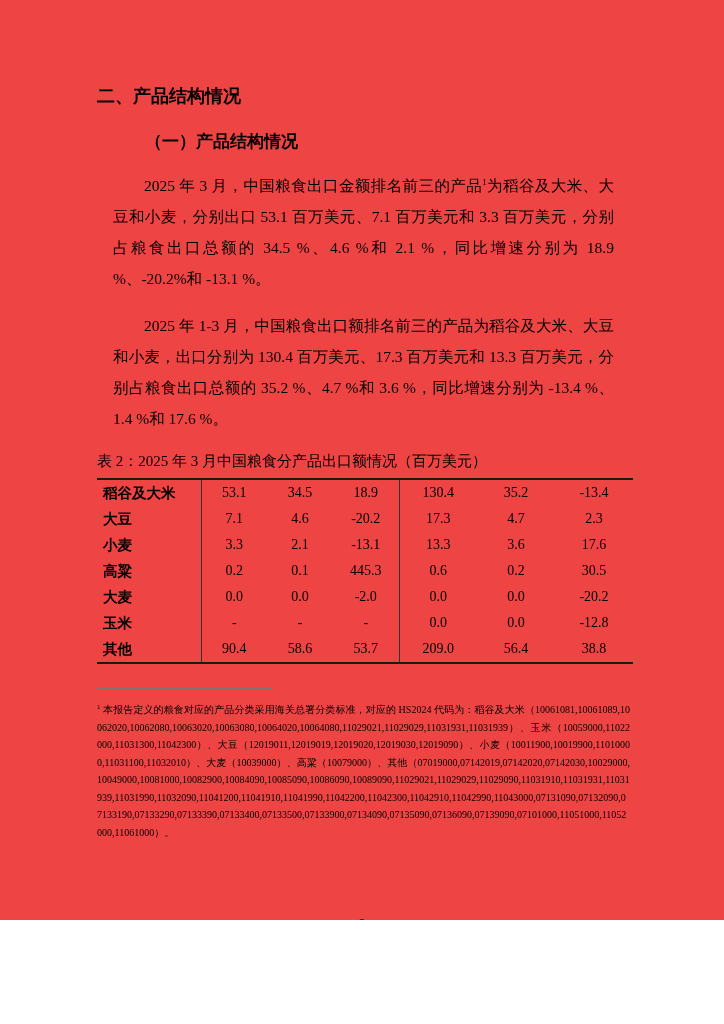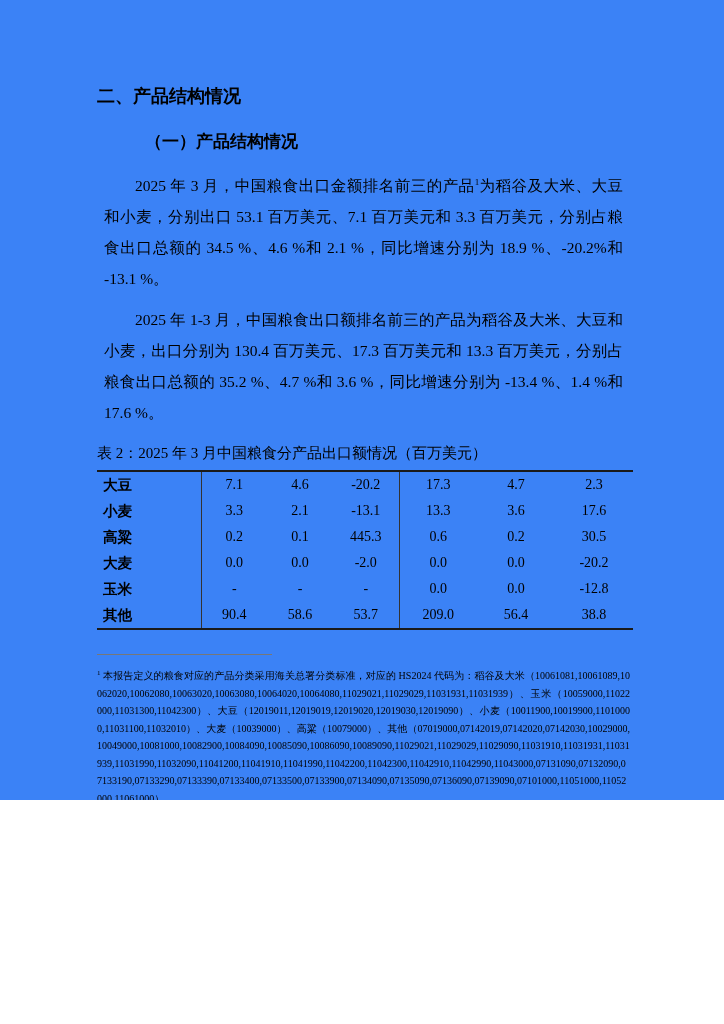--- a/index.html
+++ b/index.html
@@ -2,34 +2,34 @@
 <html><head>
 <meta charset="utf-8">
 <style>
   html,body{margin:0;padding:0;}
   body{
     width:724px;height:1024px;background:#ffffff;color:#000;
     font-family:"Liberation Serif","DejaVu Serif",serif;
     -webkit-font-smoothing:antialiased;
   }
   .page{
-    position:relative;width:724px;height:800px;box-sizing:border-box;
-    padding:84px 94px 0 97px;overflow:hidden;background:#3b82f6;
+    position:relative;width:724px;height:920px;box-sizing:border-box;
+    padding:84px 94px 0 97px;overflow:hidden;background:#ef4444;
   }
   .h1{
     font-family:"Liberation Sans","DejaVu Sans",sans-serif;
     font-size:18px;font-weight:700;line-height:24px;margin:0;
   }
   .h2{
     font-family:"Liberation Sans","DejaVu Sans",sans-serif;
     font-size:17px;font-weight:700;line-height:24px;margin:22px 0 0 48px;
   }
   .para{
     font-size:15.5px;line-height:31px;text-align:justify;
-    text-indent:2em;margin:7px;
+    text-indent:2em;margin:16px;
   }
   .para.p1{margin-top:16px;}
   .para.p2{margin-top:10px;}
   .para sup{font-size:9px;line-height:0;}
   .caption{
     font-size:15px;line-height:22px;margin-top:14px;
   }
   table.export{
     border-collapse:collapse;table-layout:fixed;width:536px;margin-top:6px;
     border-top:2px solid #1a1a1a;border-bottom:2px solid #1a1a1a;
@@ -92,20 +92,29 @@
         <col class="c-a">
         <col class="c-a">
       <col class="c-b">
         <col class="c-b">
         <col class="c-b">
     </colgroup>
     <thead>
     </thead>
     <tbody>
       <tr>
+        <td class="prod">稻谷及大米</td>
+        <td class="div-l">53.1</td>
+        <td>34.5</td>
+        <td>18.9</td>
+        <td class="div-l">130.4</td>
+        <td>35.2</td>
+        <td>-13.4</td>
+      </tr>
+      <tr>
         <td class="prod">大豆</td>
         <td class="div-l">7.1</td>
         <td>4.6</td>
         <td>-20.2</td>
         <td class="div-l">17.3</td>
         <td>4.7</td>
         <td>2.3</td>
       </tr>
       <tr>
         <td class="prod">小麦</td>

